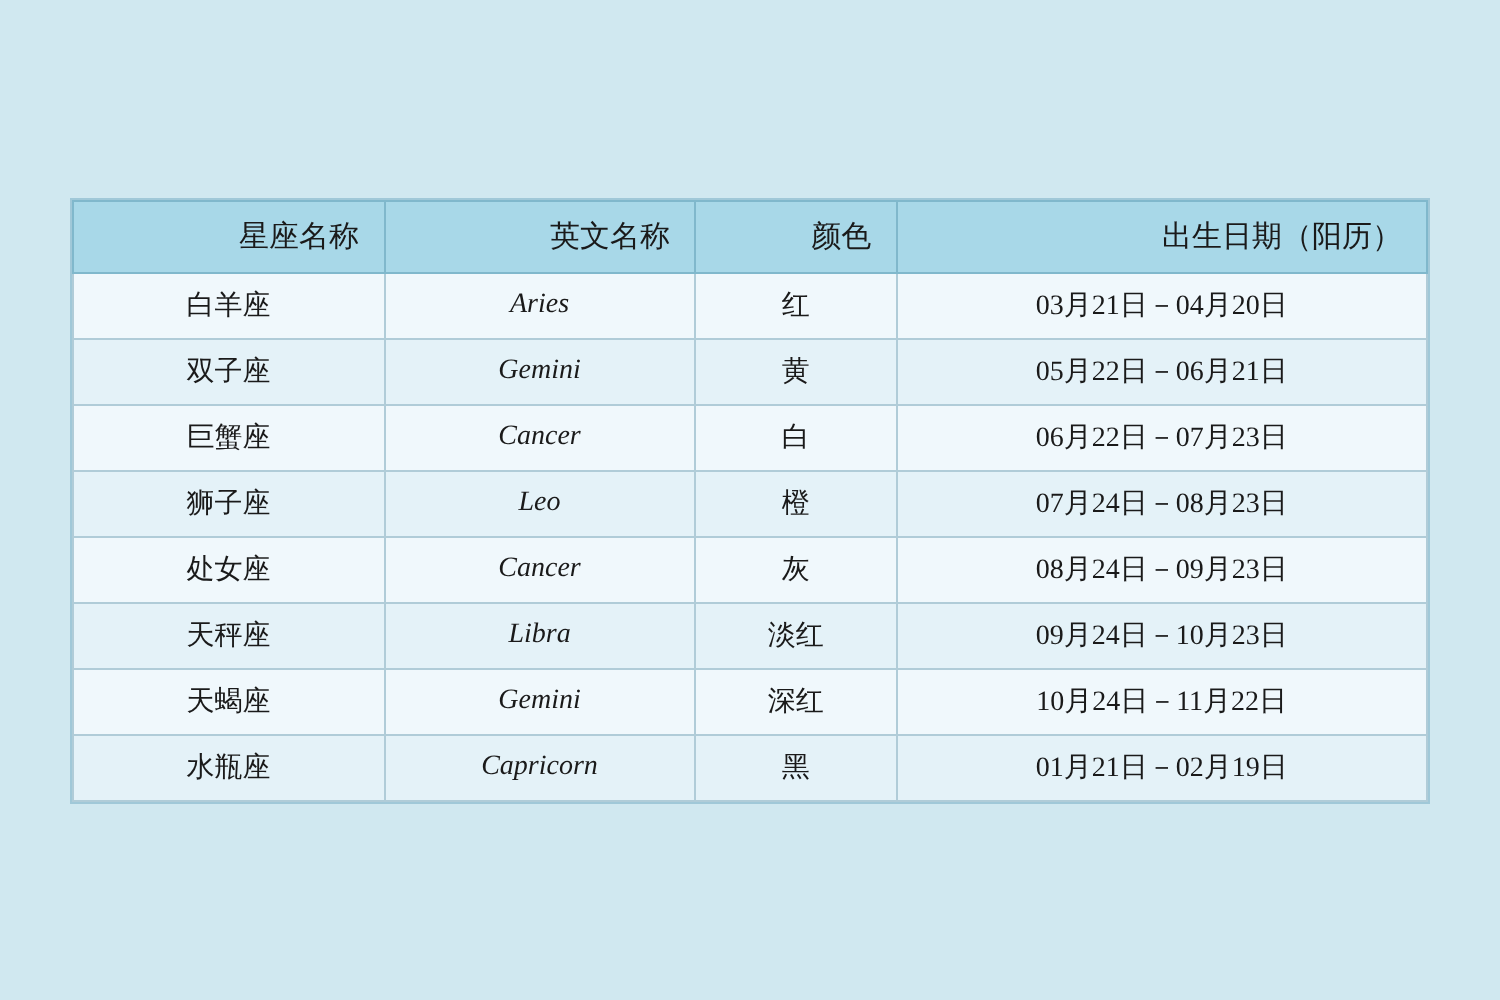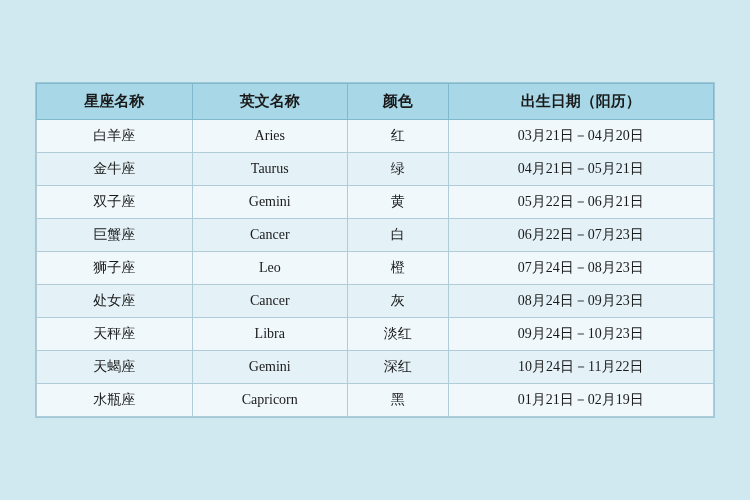--- a/index.html
+++ b/index.html
@@ -29,23 +29,23 @@
       border-collapse: collapse;
     }
 
     thead tr {
       background-color: #a8d8e8;
     }
 
     thead th {
       border: 1px solid #80b8cc;
       padding: 8px 12px;
-      text-align: center;
+      text-align: right;
       font-size: 15px;
-      font-weight: bold;
+      font-weight: normal;
       color: #1a1a1a;
       margin-left: 16px;
     }
 
     tbody tr {
       background-color: #f0f8fc;
     }
 
     tbody tr:nth-child(even) {
       background-color: #e4f2f8;
@@ -57,20 +57,21 @@
       text-align: center;
       font-size: 14px;
       color: #1a1a1a;
     }
 
     tbody td:first-child {
       font-size: 14px;
     }
 
     tbody td:nth-child(2) {
+      font-style: italic;
     }
   </style>
 </head>
 <body>
 
 <div class="table-container">
   <table>
     <thead>
       <tr>
         <th>星座名称</th>
@@ -78,26 +79,20 @@
         <th>颜色</th>
         <th>出生日期（阳历）</th>
       </tr>
     </thead>
     <tbody id="table-body">
     <tr>
           <td>白羊座</td>
           <td>Aries</td>
           <td>红</td>
           <td>03月21日－04月20日</td>
-        </tr>
-        <tr>
-          <td>金牛座</td>
-          <td>Taurus</td>
-          <td>绿</td>
-          <td>04月21日－05月21日</td>
         </tr>
         <tr>
           <td>双子座</td>
           <td>Gemini</td>
           <td>黄</td>
           <td>05月22日－06月21日</td>
         </tr>
         <tr>
           <td>巨蟹座</td>
           <td>Cancer</td>

